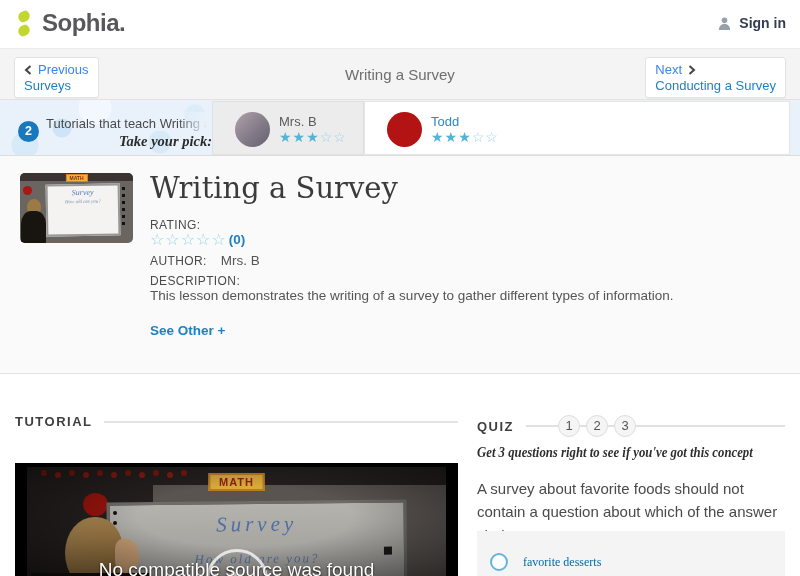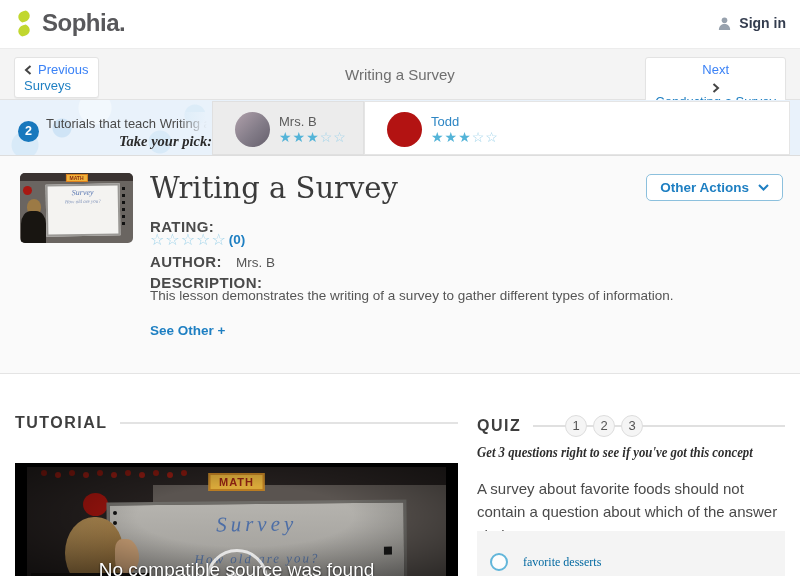--- a/index.html
+++ b/index.html
@@ -21,21 +21,21 @@
   
   .navbar{position:absolute;top:48px;left:0;right:0;height:52px;background:#f4f4f4;
           border-top:1px solid #ececec;border-bottom:1px solid #e2e2e2;}
   .nav-title{position:absolute;left:0;right:0;top:17px;text-align:center;color:#6e6e6e;font-size:15px;}
   .nav-btn{position:absolute;top:8px;background:#fff;border:1px solid #e3e3e3;border-radius:3px;
            padding:4px 9px;font-size:13px;cursor:pointer;box-shadow:0 1px 1px rgba(0,0,0,.04);}
   .nav-btn .l1{color:#3b82f6;display:flex;align-items:center;gap:6px;}
   .nav-btn .l2{color:var(--accent);margin-top:1px;}
   .btn-prev{left:14px;}
   .btn-next{right:14px;text-align:right;}
-  .btn-next .l1{justify-content:flex-start;flex-direction:column;}
+  .btn-next .l1{justify-content:flex-start;}
 
   
   .banner{position:absolute;top:100px;left:0;right:0;height:56px;border-bottom:1px solid #ddd;
     background-color:#e9f2fb;
     background-image:
       radial-gradient(circle at 25px 45px,#d8eaf8 0 13px,transparent 14px),
       radial-gradient(circle at 95px 8px,#f2f8fd 0 16px,transparent 17px),
       radial-gradient(circle at 160px 42px,#d8eaf8 0 11px,transparent 12px),
       radial-gradient(circle at 62px 28px,#cfe4f6 0 9px,transparent 10px),
       radial-gradient(circle at 195px 15px,#dcecf8 0 10px,transparent 11px);}
@@ -77,35 +77,35 @@
   .t-hair{position:absolute;left:7px;top:26px;width:14px;height:16px;border-radius:50% 50% 45% 45%;background:#9c7a45;}
   .t-body{position:absolute;left:1px;top:38px;width:25px;height:32px;border-radius:40% 40% 0 0;background:#181511;}
   .t-dots{position:absolute;right:8px;top:14px;width:3px;height:3px;background:#111;
           box-shadow:0 7px #111,0 14px #111,0 21px #111,0 28px #111,0 35px #111;}
 
   .lesson-title{position:absolute;left:150px;top:15px;font-family:"DejaVu Serif",serif;
                 font-size:29px;color:#3b3b3b;}
   .other-actions{position:absolute;right:17px;top:18px;height:27px;padding:0 13px;background:#fff;
                  border:1px solid #8cc0dd;border-radius:5px;color:var(--accent);font-size:13.5px;
                  font-weight:bold;display:flex;align-items:center;gap:9px;cursor:pointer;}
-  .meta-label{font-size:15px;font-weight:bold;color:#4a4a4a;letter-spacing:.4px;}
+  .meta-label{font-size:12px;font-weight:normal;color:#4a4a4a;letter-spacing:.4px;}
   .row-rating-label{position:absolute;left:150px;top:62px;}
   .row-stars{position:absolute;left:150px;top:74px;font-size:16px;letter-spacing:1px;display:flex;align-items:center;}
   .rating-count{color:var(--accent);font-weight:bold;font-size:13.5px;letter-spacing:0;margin-left:2px;cursor:pointer;}
   .row-author{position:absolute;left:150px;top:97px;display:flex;align-items:baseline;gap:14px;}
   .author-name{font-size:13.5px;color:#555;}
   .row-desc-label{position:absolute;left:150px;top:118px;}
   .desc-text{position:absolute;left:150px;top:131px;width:560px;font-size:13.5px;color:#555;line-height:1.4;}
   .see-more{position:absolute;left:150px;top:167px;color:var(--accent);font-weight:bold;
             font-size:13.5px;cursor:pointer;}
 
   
   .lower{position:absolute;top:374px;left:0;right:0;bottom:0;background:#fff;overflow:hidden;}
   .sec-head{position:absolute;top:40px;display:flex;align-items:center;gap:12px;}
-  .sec-label{font-size:16px;font-weight:bold;color:#3e3e3e;letter-spacing:1.5px;}
+  .sec-label{font-size:13px;font-weight:bold;color:#3e3e3e;letter-spacing:1.5px;}
   .sec-line{height:2px;background:#e3e3e3;flex:1;}
   .tut-head{left:15px;width:443px;}
   .quiz-head{left:477px;width:308px;}
   .steps-wrap{position:relative;flex:1;height:24px;}
   .steps-line{position:absolute;left:0;right:0;top:11px;height:2px;background:#e0e0e0;}
   .step{position:absolute;top:1px;width:22px;height:22px;border-radius:50%;background:#f5f5f5;
         border:1px solid #ddd;text-align:center;line-height:20px;font-size:13px;color:#555;}
 
   
   .video{position:absolute;left:15px;top:89px;width:443px;height:114px;background:#000;overflow:hidden;cursor:pointer;}
@@ -235,28 +235,20 @@
         <div class="t-survey">Survey</div>
         <div class="t-q">How old are you?</div>
       </div>
       <div class="t-dots"></div>
       <div class="t-hair"></div>
       <div class="t-body"></div>
     </div>
 
     <div class="lesson-title">Writing a Survey</div>
 
-    <div class="other-actions">
-      <span>Other Actions</span>
-      <span>
-        <svg width="11" height="7" viewBox="0 0 11 7">
-            <polyline points="1,1 5.5,5.5 10,1" fill="none" stroke="#1e7fc2" stroke-width="2"></polyline>
-          </svg>
-      </span>
-    </div>
 
     <div class="meta-label row-rating-label">RATING:</div>
     <div class="row-stars">
       <span><span class="st e">☆</span><span class="st e">☆</span><span class="st e">☆</span><span class="st e">☆</span><span class="st e">☆</span></span>
       <span class="rating-count">(0)</span>
     </div>
 
     <div class="row-author">
       <span class="meta-label">AUTHOR:</span>
       <span class="author-name">Mrs. B</span>

